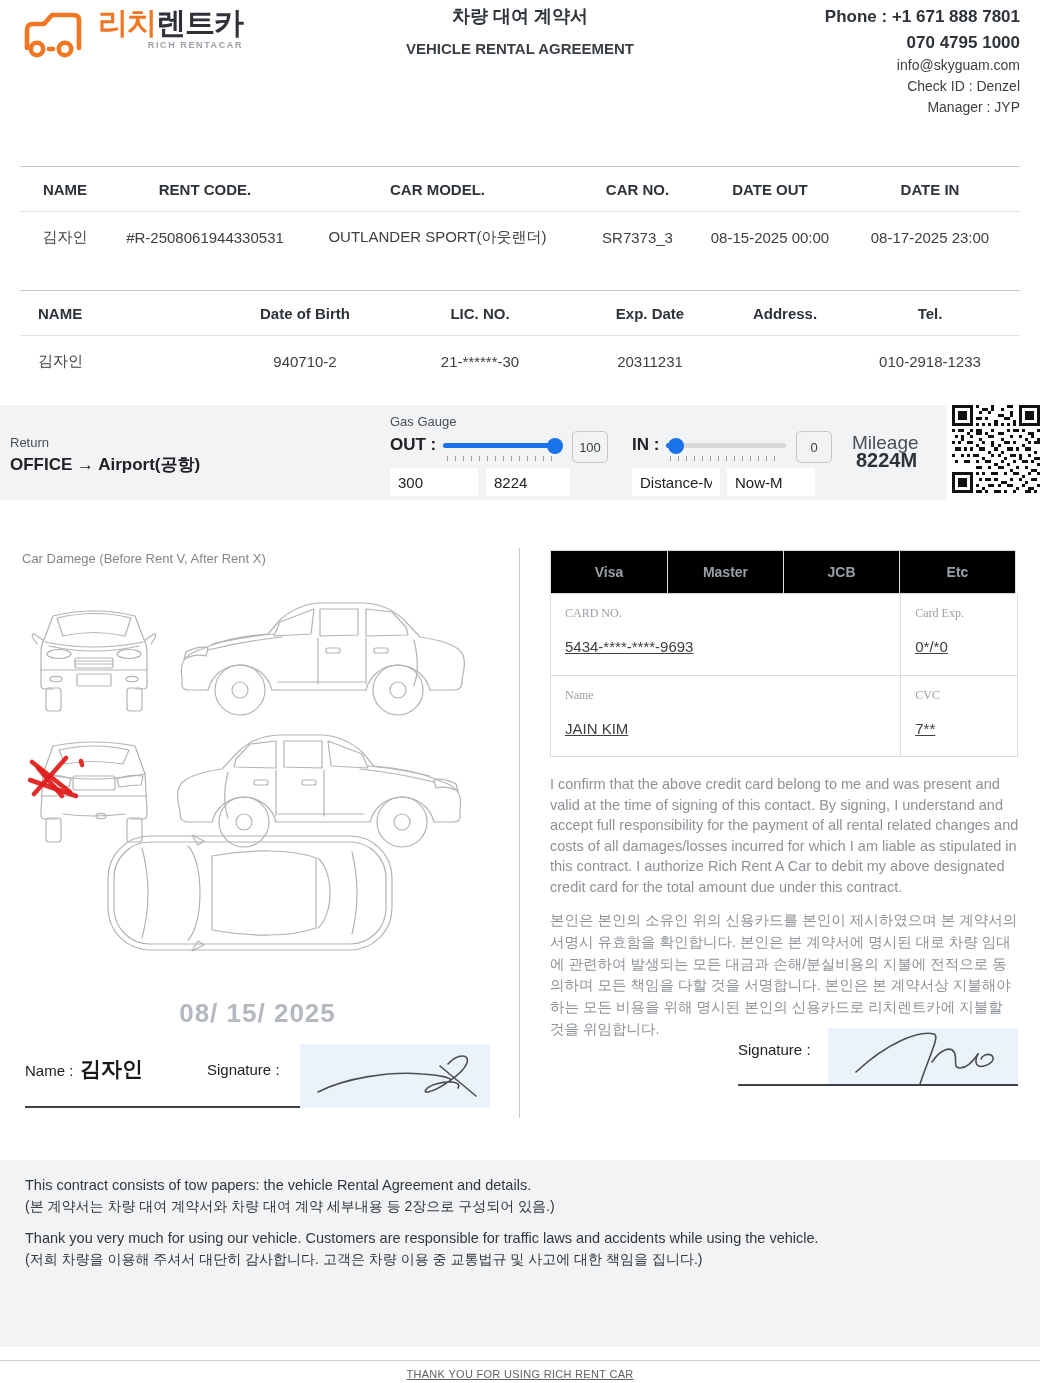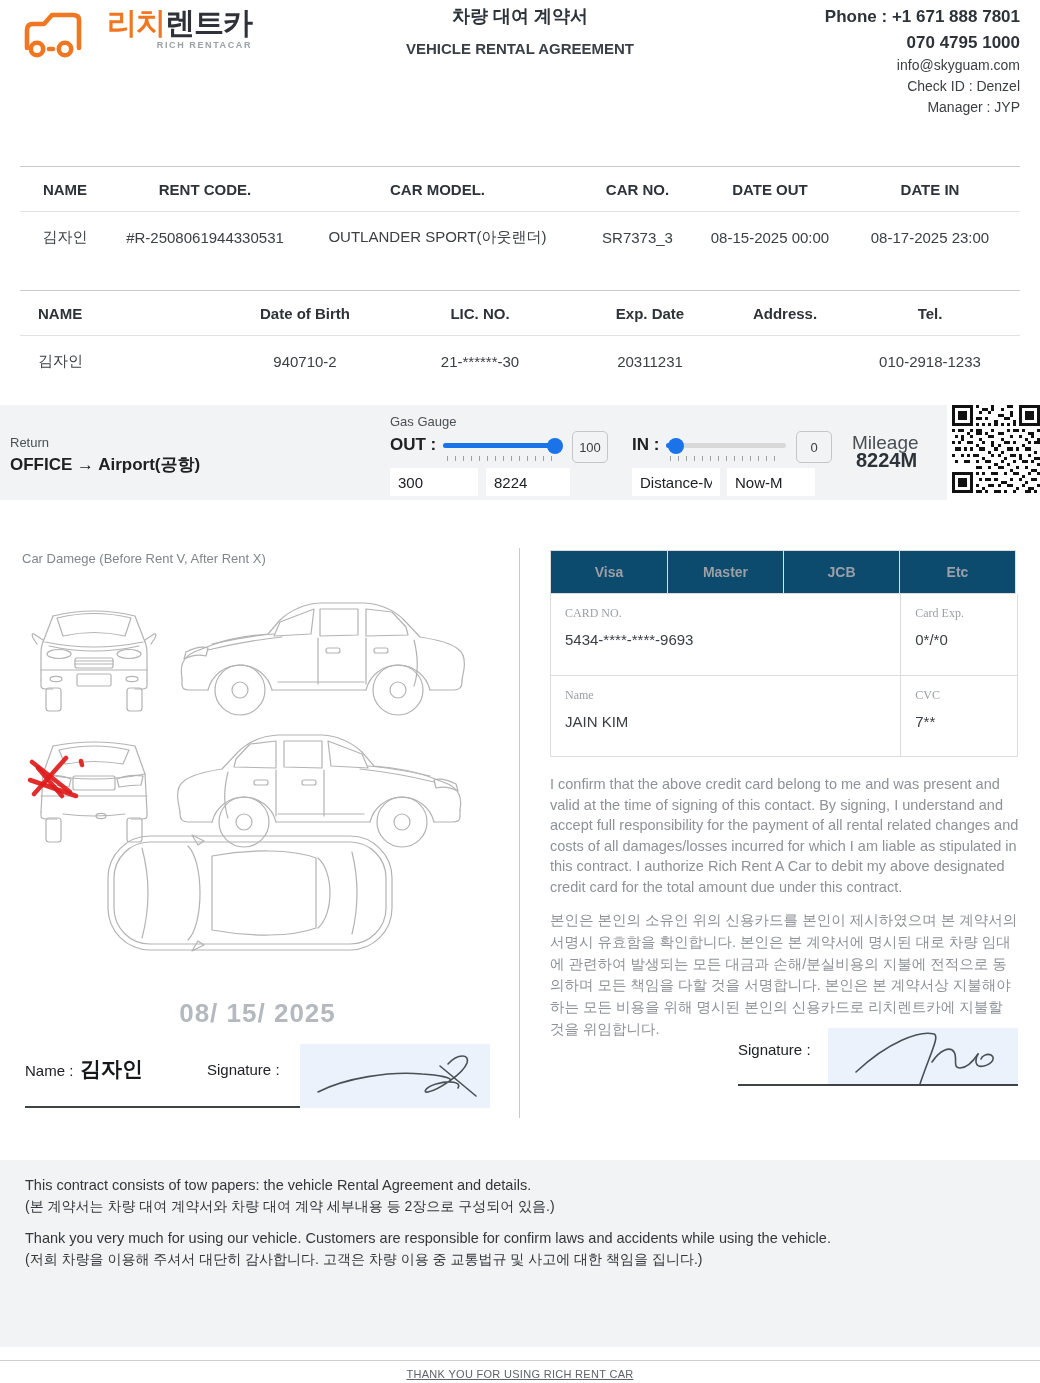--- a/index.html
+++ b/index.html
@@ -2,21 +2,21 @@
 <html><head>
 <meta charset="utf-8">
 <style>
   * { margin:0; padding:0; box-sizing:border-box; }
   html,body { background:#fff; }
   body { font-family:"Liberation Sans","DejaVu Sans",sans-serif; color:#3c4043; }
   .page { position:relative; width:1040px; height:1383px; background:#fff; overflow:hidden; margin:0 auto; }
 
   
   .logo { position:absolute; left:20px; top:8px; display:flex; align-items:flex-start; }
-  .logo-text { margin-left:21px; line-height:1; }
+  .logo-text { margin-left:12px; line-height:1; }
   .logo-main { font-size:30px; font-weight:800; letter-spacing:-1px; }
   .logo-richi { color:#f07622; }
   .logo-rentcar { color:#2e3238; }
   .logo-sub { font-size:9px; color:#9aa0a6; letter-spacing:1.6px; text-align:right; margin-top:3px; font-weight:700; }
   .title-block { position:absolute; left:320px; width:400px; top:4px; text-align:center; }
   .title-ko { font-size:18px; font-weight:700; color:#2d3339; }
   .title-en { font-size:15px; font-weight:700; color:#3a3f45; margin-top:12px; }
   .contact { position:absolute; right:20px; top:4px; text-align:right; line-height:1.5; }
   .contact .b { font-size:17px; font-weight:700; color:#2d3339; }
   .contact .r { font-size:14px; color:#3c4043; }
@@ -62,31 +62,31 @@
   .name-value { position:absolute; left:55px; top:13px; font-size:21px; font-weight:700; color:#15181b; }
   .sig-label-l { position:absolute; left:182px; top:19px; font-size:15px; color:#202124; }
   .sigbox { position:absolute; background:#ecf2fb; }
   .sigbox svg path { fill:none; stroke:#4a4f55; stroke-width:1.6; stroke-linecap:round; }
   .sigbox-l { left:275px; top:2px; width:190px; height:64px; }
 
   
   .cardtable { position:absolute; left:550px; top:550px; width:468px; }
   .card-tabs { display:flex; }
   .card-tab { height:44px; border:1px solid #dcdcdc; margin-left:-1px; display:flex; align-items:center; justify-content:center;
-    font-size:14px; font-weight:700; color:#9aa0a6; background:#0c4a6e; }
+    font-size:14px; font-weight:700; color:#9aa0a6; background:#000000; }
   .card-tab:first-child { margin-left:0; }
   .ct1{width:118px;} .ct2{width:117px;} .ct3{width:117px;} .ct4{width:117px;}
   .card-body { border:1px solid #dcdcdc; border-top:none; }
   .card-row { display:flex; height:81px; }
   .card-row + .card-row { border-top:1px solid #dcdcdc; }
   .card-cell { padding:12px 14px; }
   .cc-main { width:351px; border-right:1px solid #dcdcdc; }
   .cc-side { width:116px; }
   .cc-label { font-size:12px; color:#9aa0a6;font-family:Liberation Serif, serif; }
-  .cc-value { font-size:15px; color:#3c4043; margin-top:10px; }
+  .cc-value { font-size:15px; color:#3c4043; margin-top:17px;text-decoration:underline; }
 
   .para { position:absolute; left:550px; width:470px; font-size:14.5px; line-height:1.42; color:#8d9297; }
   .para-en { top:774px; }
   .para-ko { top:910px; line-height:1.5; }
   .sig-r-wrap { position:absolute; left:738px; top:1028px; width:280px; height:58px; border-bottom:2px solid #3f4347; }
   .sig-label-r { position:absolute; left:0; top:13px; font-size:15px; color:#202124; }
   .sigbox-r { left:90px; top:0px; width:190px; height:56px; }
 
   
   .notes { position:absolute; left:0; top:1160px; width:1040px; height:187px; background:#f1f3f4; padding:17px 25px; }
@@ -392,21 +392,21 @@
       </svg>
     </div>
   </div>
 
   <div class="notes">
     <div class="note">
       <div class="en">This contract consists of tow papers: the vehicle Rental Agreement and details.</div>
       <div class="ko">(본 계약서는 차량 대여 계약서와 차량 대여 계약 세부내용 등 2장으로 구성되어 있음.)</div>
     </div>
     <div class="note">
-      <div class="en">Thank you very much for using our vehicle. Customers are responsible for confirm laws and accidents while using the vehicle.</div>
+      <div class="en">Thank you very much for using our vehicle. Customers are responsible for traffic laws and accidents while using the vehicle.</div>
       <div class="ko">(저희 차량을 이용해 주셔서 대단히 감사합니다. 고객은 차량 이용 중 교통법규 및 사고에 대한 책임을 집니다.)</div>
     </div>
   </div>
 
   <div class="footer-line"></div>
   <div class="footer-thanks">THANK YOU FOR USING RICH RENT CAR</div>
 
 </div>
 
 </body></html>

